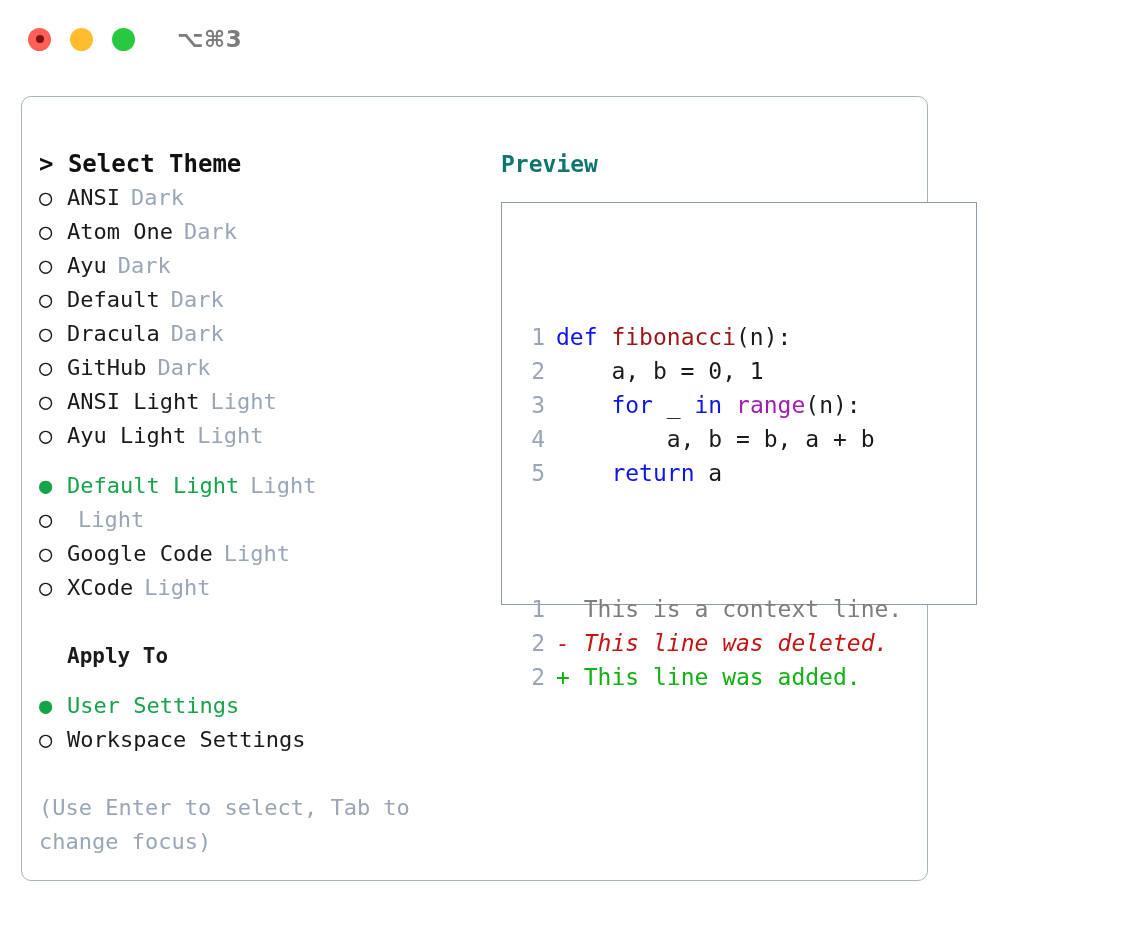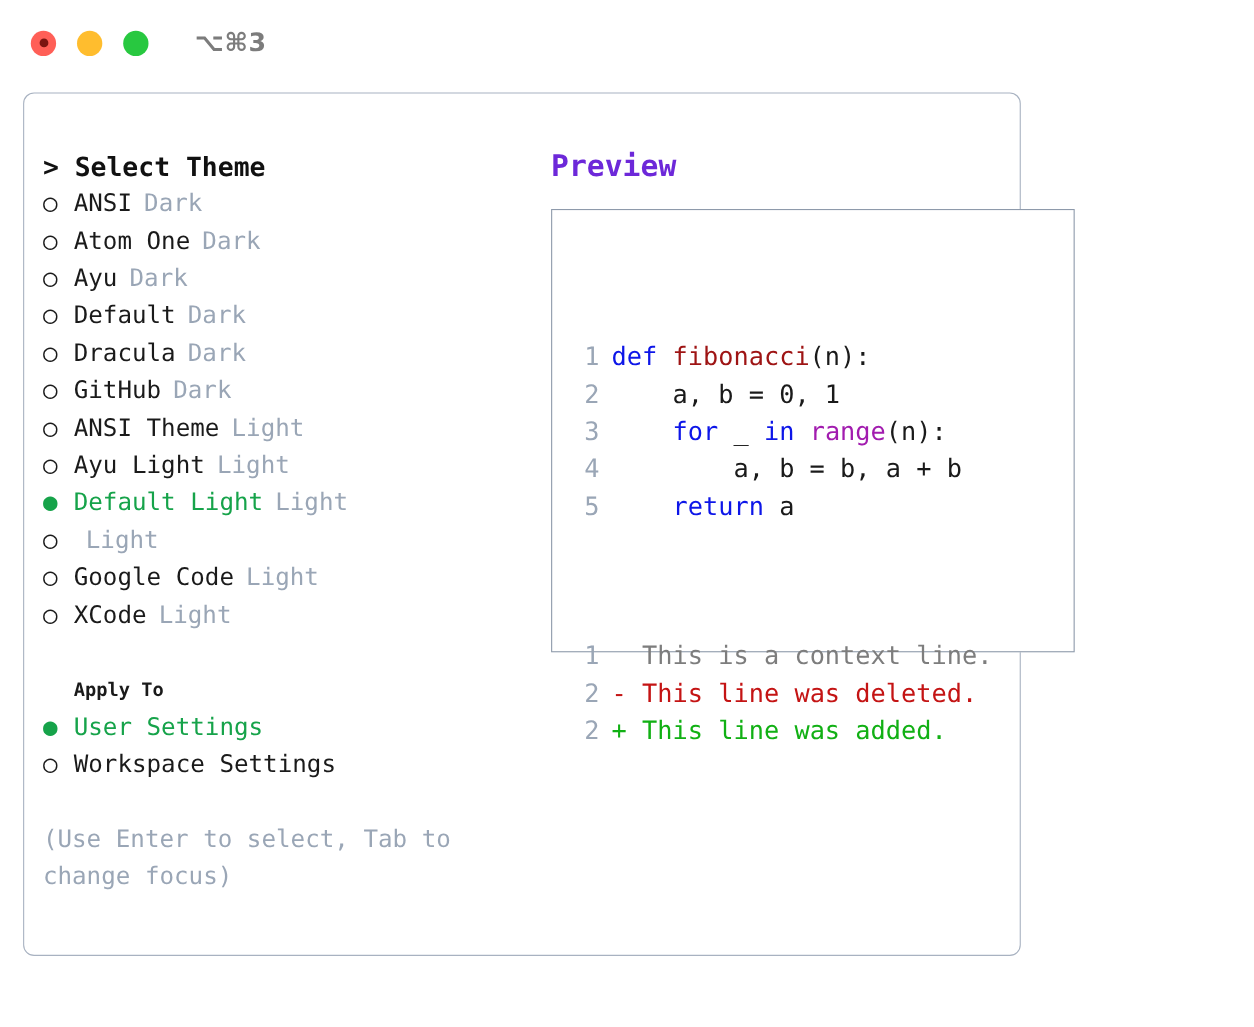--- a/index.html
+++ b/index.html
@@ -68,21 +68,21 @@
     font-size: 23px;
     font-weight: 700;
     color: #7c7c7c;
     letter-spacing: 0.5px;
   }
 
   
   .panel {
     position: absolute;
     left: 21px;
-    top: 84px;
+    top: 96px;
     width: 907px;
     height: 785px;
     border: 1.6px solid #a8b2c1;
     border-radius: 10px;
     box-sizing: border-box;
     background: #ffffff;
   }
 
   .panel-inner {
     position: relative;
@@ -100,21 +100,21 @@
 
   .list-header {
     font-size: 24px;
     font-weight: 700;
     color: #111111;
     line-height: 34px;
     white-space: pre;
     letter-spacing: 0px;
   }
   .section-header {
-    font-size: 17px;
+    font-size: 21px;
     font-weight: 700;
     color: #1a1a1a;
     line-height: 34px;
     white-space: pre;
     padding-left: 28px;
   }
 
   .opt-row {
     display: flex;
     align-items: baseline;
@@ -126,21 +126,21 @@
   .bullet {
     display: inline-block;
     width: 28px;
     flex: 0 0 28px;
     font-size: 22px;
     line-height: 34px;
   }
   .bullet-off { color: #1a1a1a; }
   .bullet-on  { color: #16a34a; }
   .opt-name   { color: #1a1a1a; }
-  .opt-name.selected { color: #16a34a; }
+  .opt-name.selected { color: #16a34a; margin-top: 16px; }
   .opt-tag {
     color: #9aa6b6;
     padding-left: 11px;
   }
 
   .spacer-block { height: 34px; }
 
   .hint {
     padding-top: 34px;
     font-size: 22px;
@@ -151,23 +151,23 @@
   }
 
   
   .right-col {
     position: absolute;
     left: 479px;
     top: 50px;
     width: 490px;
   }
   .preview-title {
-    font-size: 27px;
-    font-weight: 700;
-    color: #6d28d9;
+    font-size: 23px;
+    font-weight: 700;
+    color: #0f766e;
     line-height: 34px;
     white-space: pre;
   }
   .preview-box {
     margin-top: 21px;
     width: 476px;
     height: 403px;
     border: 1.6px solid #8e9aab;
     box-sizing: border-box;
     background: #ffffff;
@@ -190,21 +190,21 @@
     color: #9aa6b6;
   }
   .code-text { padding-left: 11px; white-space: pre; }
   .tok-kw   { color: #0d16e8; }
   .tok-fn   { color: #9e1414; text-align: center; }
   .tok-plain{ color: #1a1a1a; }
   .tok-builtin { color: #a21caf; }
 
   .diff { margin-top: 34px; }
   .diff-ctx { color: #7d7d7d; }
-  .diff-del { color: #c41414; }
+  .diff-del { color: #c41414; font-style: italic; }
   .diff-add { color: #11b014; }
 </style>
 </head>
 <body>
 
 <div class="window">
 
   <div class="titlebar">
     <div class="dots">
       <span class="dot dot-close"></span>
@@ -221,21 +221,21 @@
 
         <div class="list-header">&gt; Select Theme</div>
 
         <div id="theme-list">
             <div class="opt-row"><span class="bullet bullet-off">○</span><span class="opt-name">ANSI</span><span class="opt-tag">Dark</span></div>
             <div class="opt-row"><span class="bullet bullet-off">○</span><span class="opt-name">Atom One</span><span class="opt-tag">Dark</span></div>
             <div class="opt-row"><span class="bullet bullet-off">○</span><span class="opt-name">Ayu</span><span class="opt-tag">Dark</span></div>
             <div class="opt-row"><span class="bullet bullet-off">○</span><span class="opt-name">Default</span><span class="opt-tag">Dark</span></div>
             <div class="opt-row"><span class="bullet bullet-off">○</span><span class="opt-name">Dracula</span><span class="opt-tag">Dark</span></div>
             <div class="opt-row"><span class="bullet bullet-off">○</span><span class="opt-name">GitHub</span><span class="opt-tag">Dark</span></div>
-            <div class="opt-row"><span class="bullet bullet-off">○</span><span class="opt-name">ANSI Theme</span><span class="opt-tag">Light</span></div>
+            <div class="opt-row"><span class="bullet bullet-off">○</span><span class="opt-name">ANSI Light</span><span class="opt-tag">Light</span></div>
             <div class="opt-row"><span class="bullet bullet-off">○</span><span class="opt-name">Ayu Light</span><span class="opt-tag">Light</span></div>
             <div class="opt-row"><span class="bullet bullet-on">●</span><span class="opt-name selected">Default Light</span><span class="opt-tag">Light</span></div>
             <div class="opt-row"><span class="bullet bullet-off">○</span><span class="opt-tag">Light</span></div>
             <div class="opt-row"><span class="bullet bullet-off">○</span><span class="opt-name">Google Code</span><span class="opt-tag">Light</span></div>
             <div class="opt-row"><span class="bullet bullet-off">○</span><span class="opt-name">XCode</span><span class="opt-tag">Light</span></div>
           </div>
 
         <div class="spacer-block"></div>
 
         <div class="section-header">Apply To</div>

